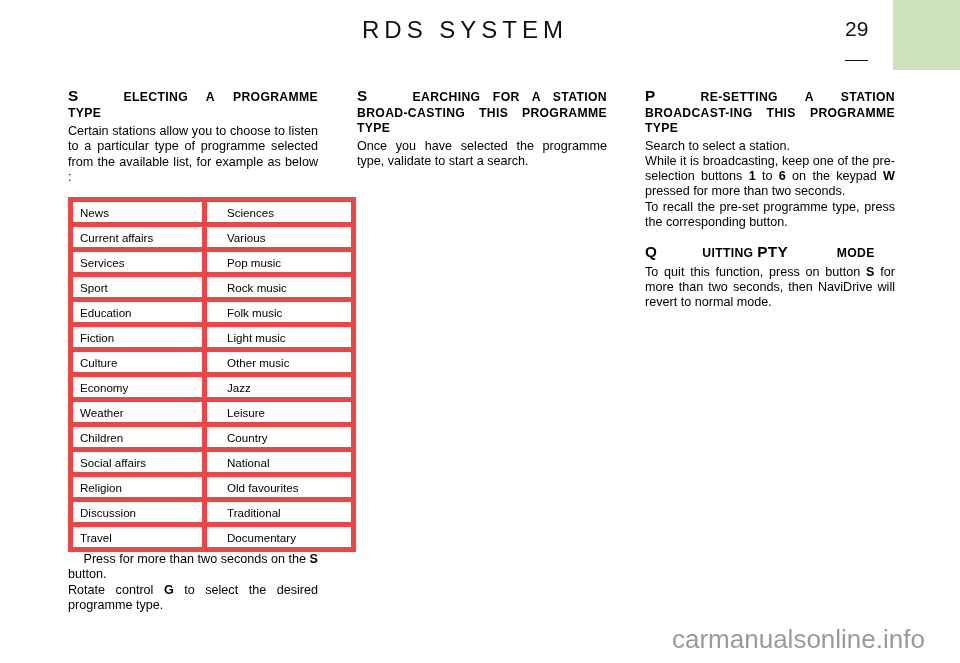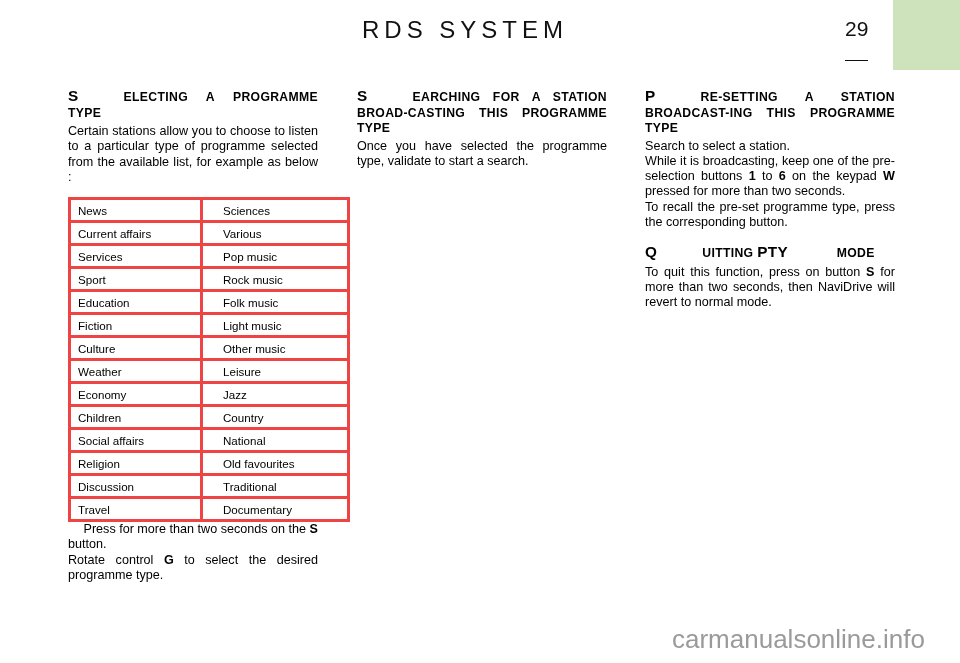--- a/index.html
+++ b/index.html
@@ -110,21 +110,21 @@
 
   
   table.pty-table {
     margin-top: 12px;
     border-collapse: collapse;
     width: 247px;
     table-layout: fixed;
     border: 1.6px solid #000;
   }
   table.pty-table td {
-    border: 3px solid #ef4444;
+    border: 5px solid #ef4444;
     font-size: 11.6px;
     line-height: 13px;
     padding: 3px 0 3px 7px;
     height: 14px;
     vertical-align: middle;
     white-space: nowrap;
   }
   table.pty-table td.c1 { width: 122px; }
   table.pty-table td.c2 { width: 124px; padding-left: 20px; }
 
@@ -184,28 +184,28 @@
           </tr>
           <tr>
             <td class="c1">Fiction</td>
             <td class="c2">Light music</td>
           </tr>
           <tr>
             <td class="c1">Culture</td>
             <td class="c2">Other music</td>
           </tr>
           <tr>
+            <td class="c1">Economy</td>
+            <td class="c2">Jazz</td>
+          </tr>
+          <tr>
             <td class="c1">Weather</td>
             <td class="c2">Leisure</td>
           </tr>
           <tr>
-            <td class="c1">Economy</td>
-            <td class="c2">Jazz</td>
-          </tr>
-          <tr>
             <td class="c1">Children</td>
             <td class="c2">Country</td>
           </tr>
           <tr>
             <td class="c1">Social affairs</td>
             <td class="c2">National</td>
           </tr>
           <tr>
             <td class="c1">Religion</td>
             <td class="c2">Old favourites</td>

